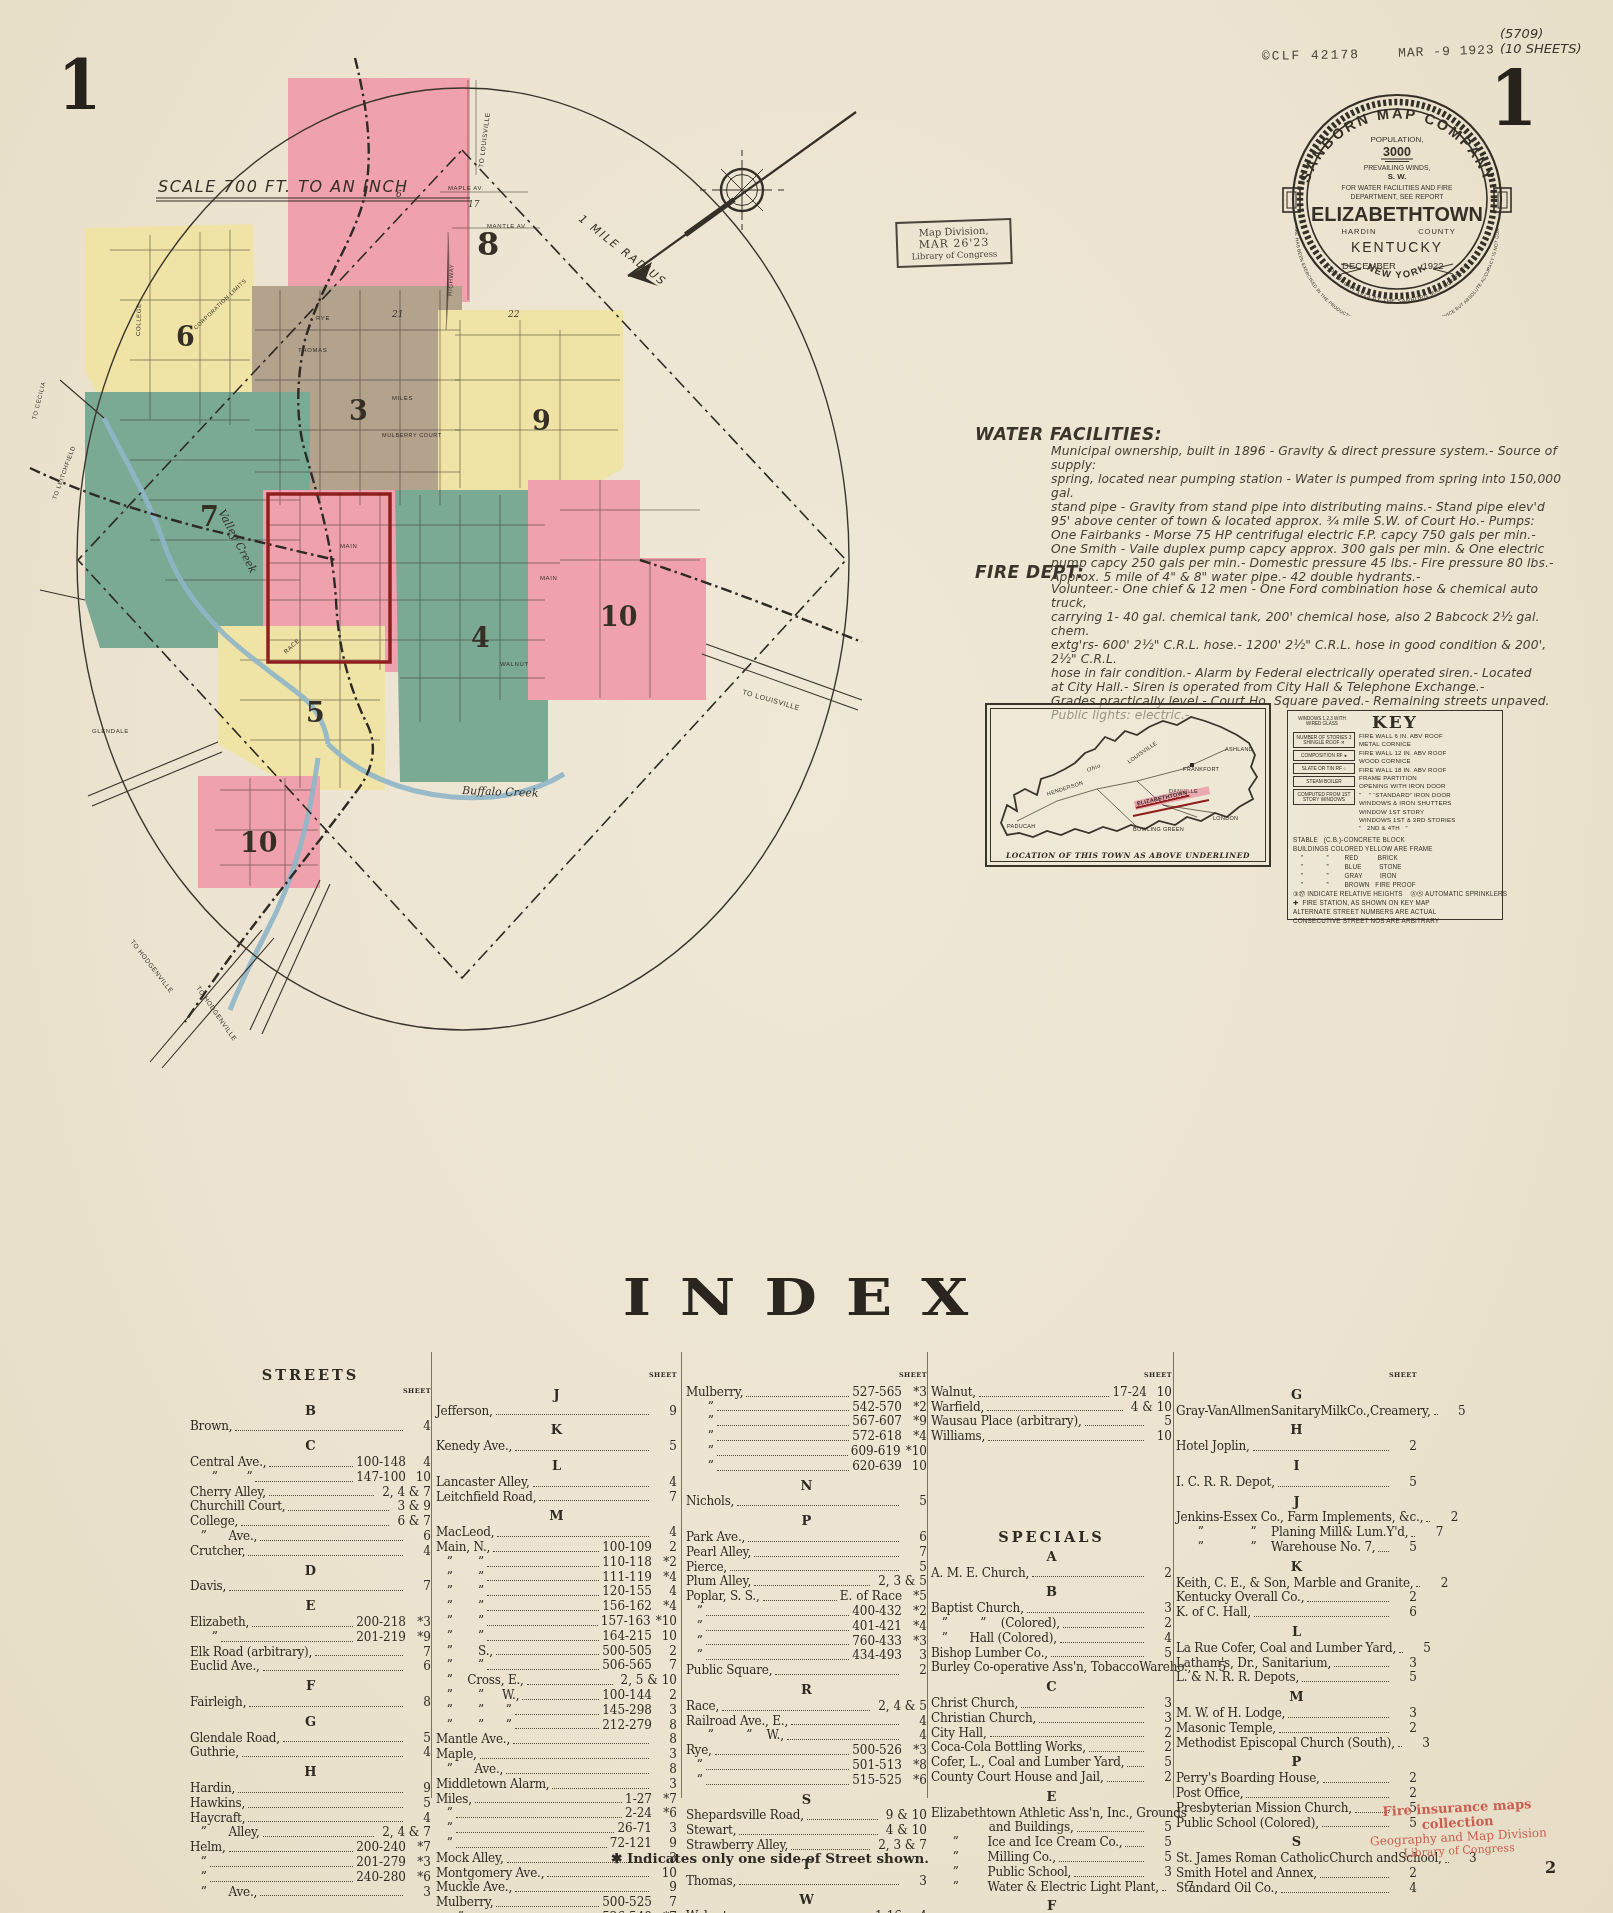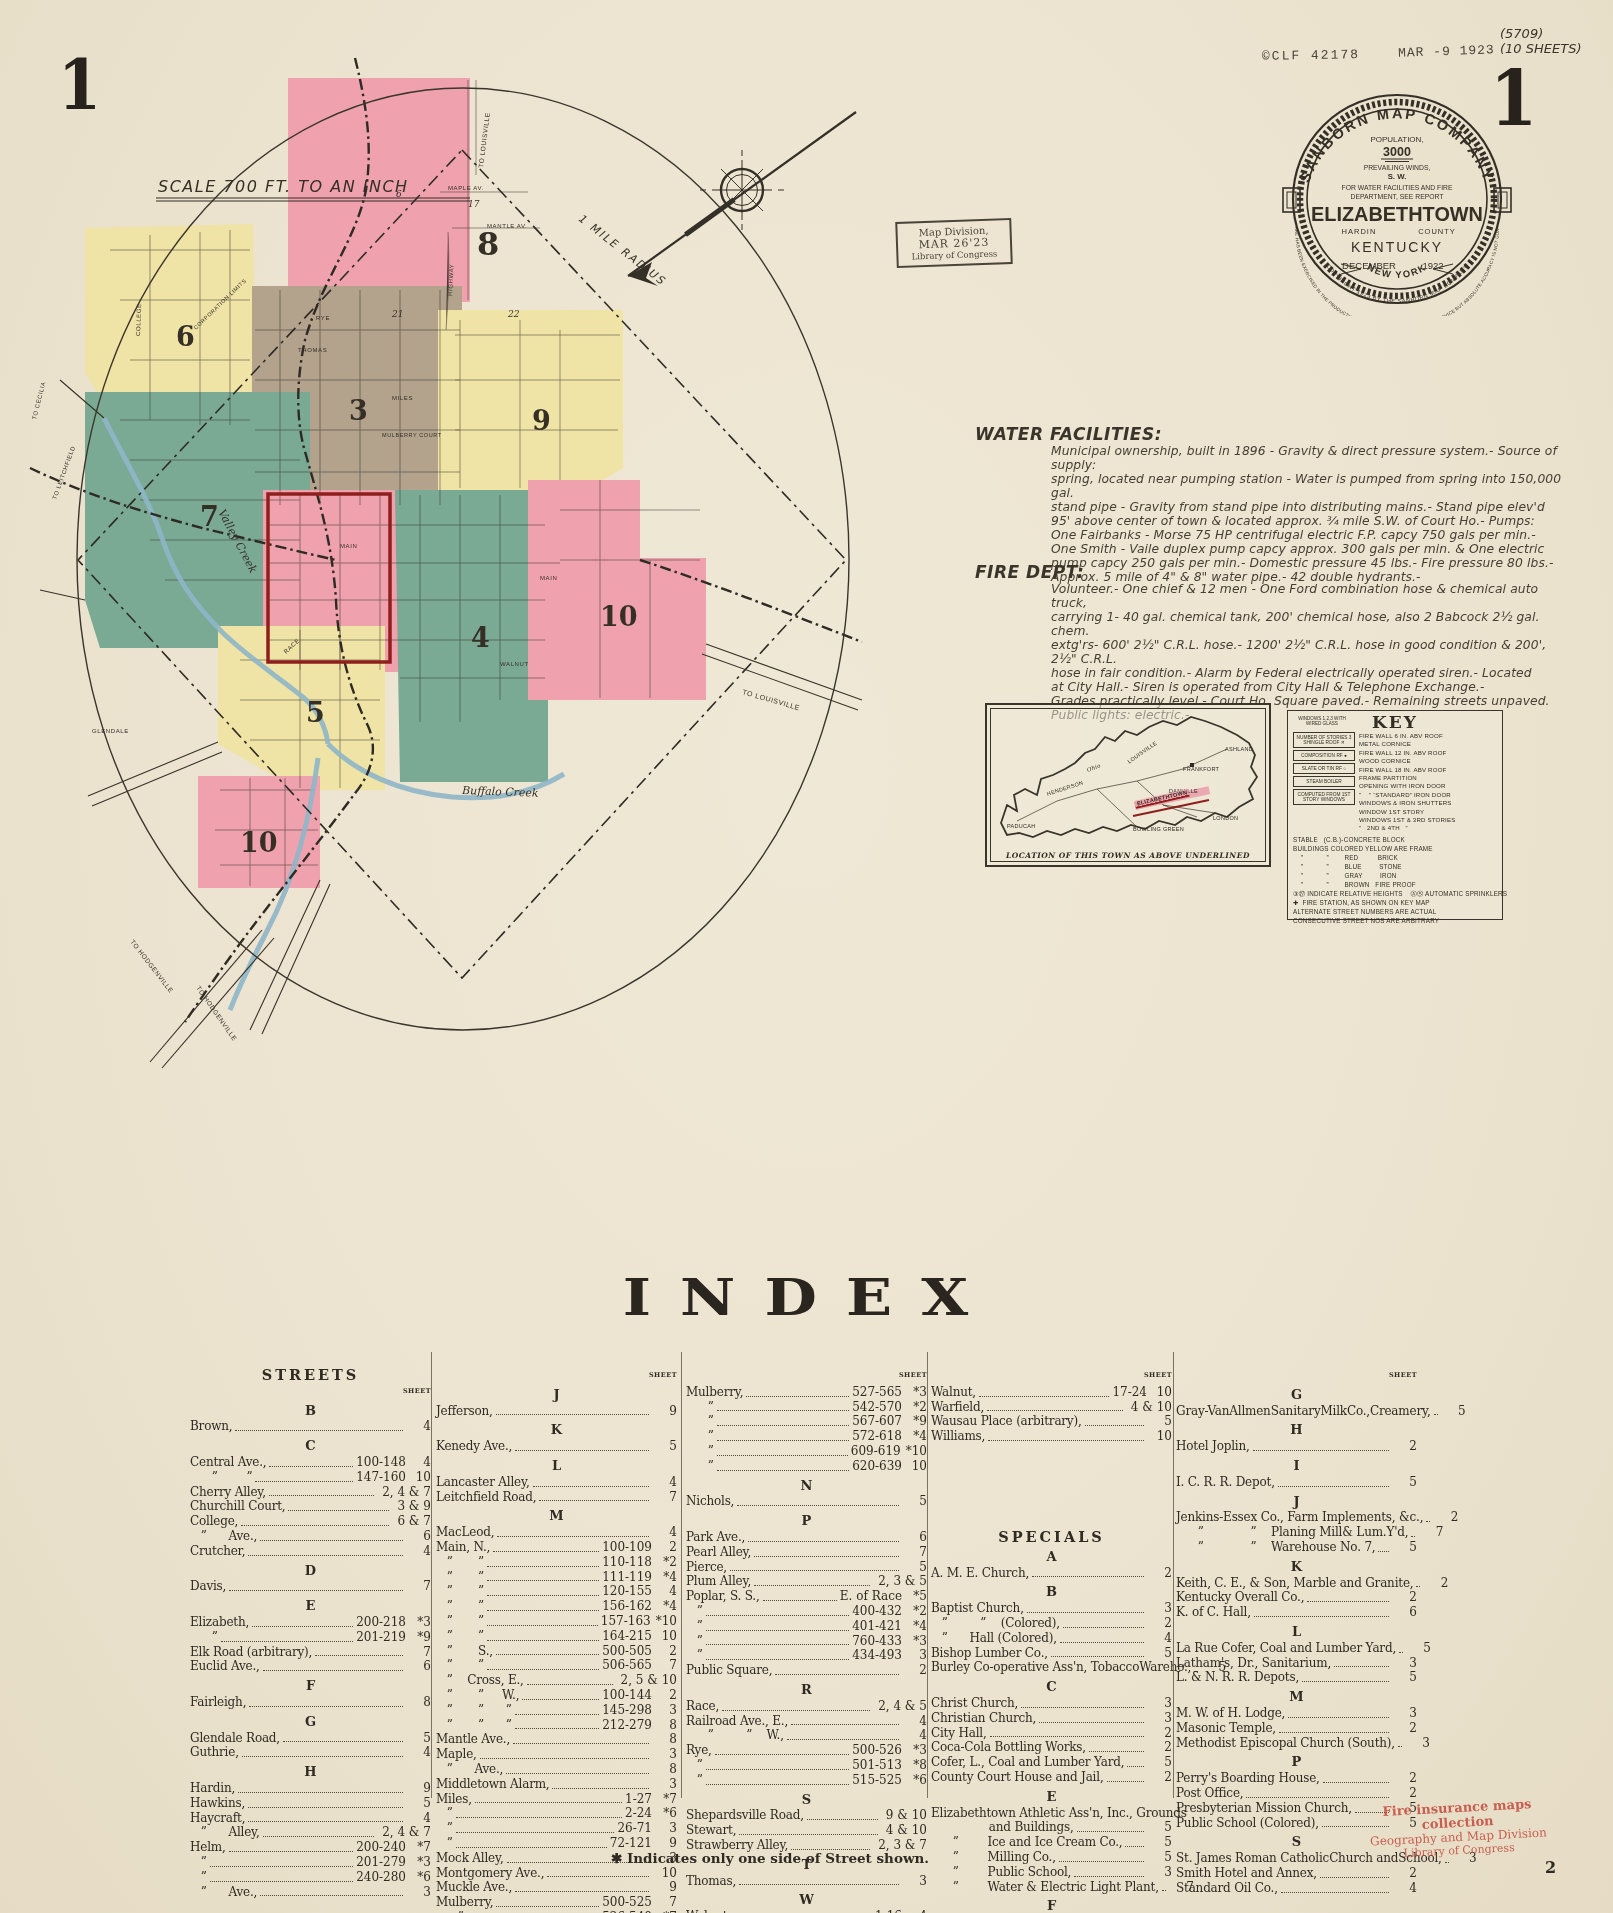--- a/index.html
+++ b/index.html
@@ -355,21 +355,21 @@
       <div class="idx-letter">C</div>
       <div class="idx-row">
         <span class="n">Central Ave.,</span>
         <span class="dots"></span>
         <span class="mid">100-148</span>
         <span class="sheet">4</span>
       </div>
       <div class="idx-row">
         <span class="n">      ”        ”</span>
         <span class="dots"></span>
-        <span class="mid">147-160</span>
+        <span class="mid">147-100</span>
         <span class="sheet">10</span>
       </div>
       <div class="idx-row">
         <span class="n">Cherry Alley,</span>
         <span class="dots"></span>
         <span class="sheet">2, 4 &amp; 7</span>
       </div>
       <div class="idx-row">
         <span class="n">Churchill Court,</span>
         <span class="dots"></span>

